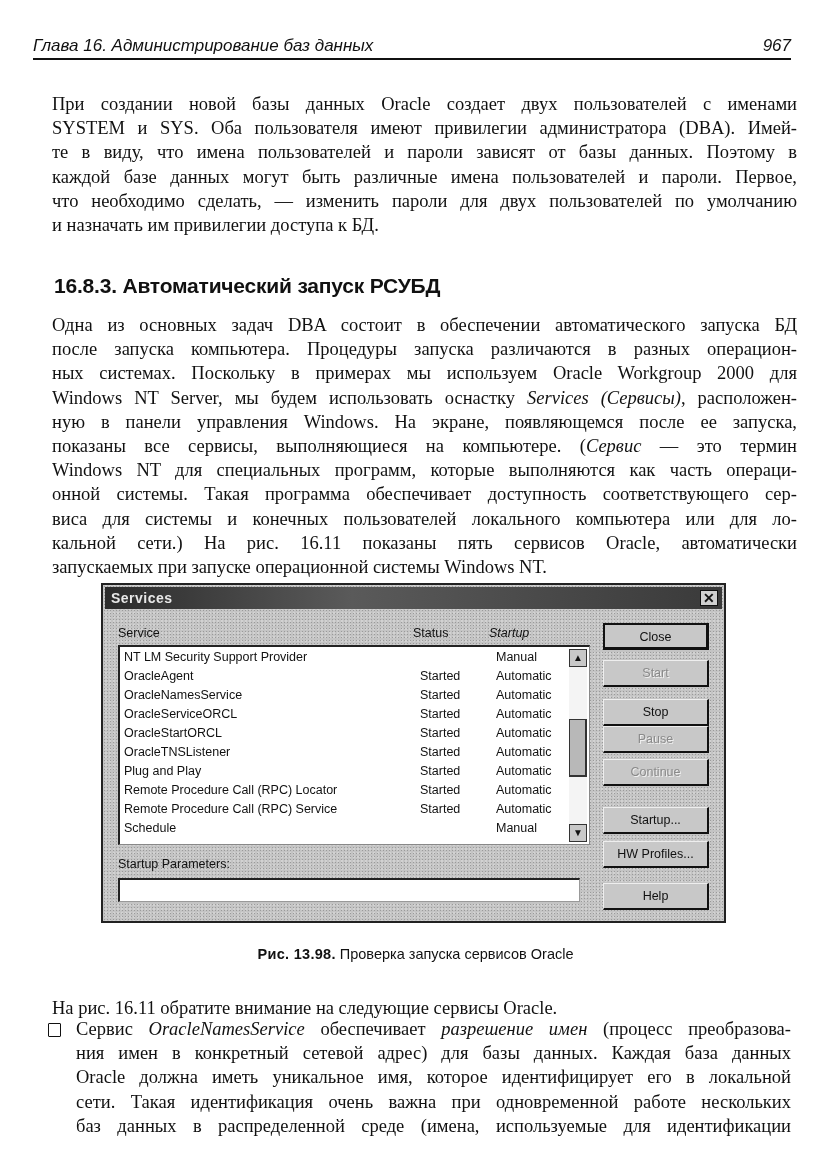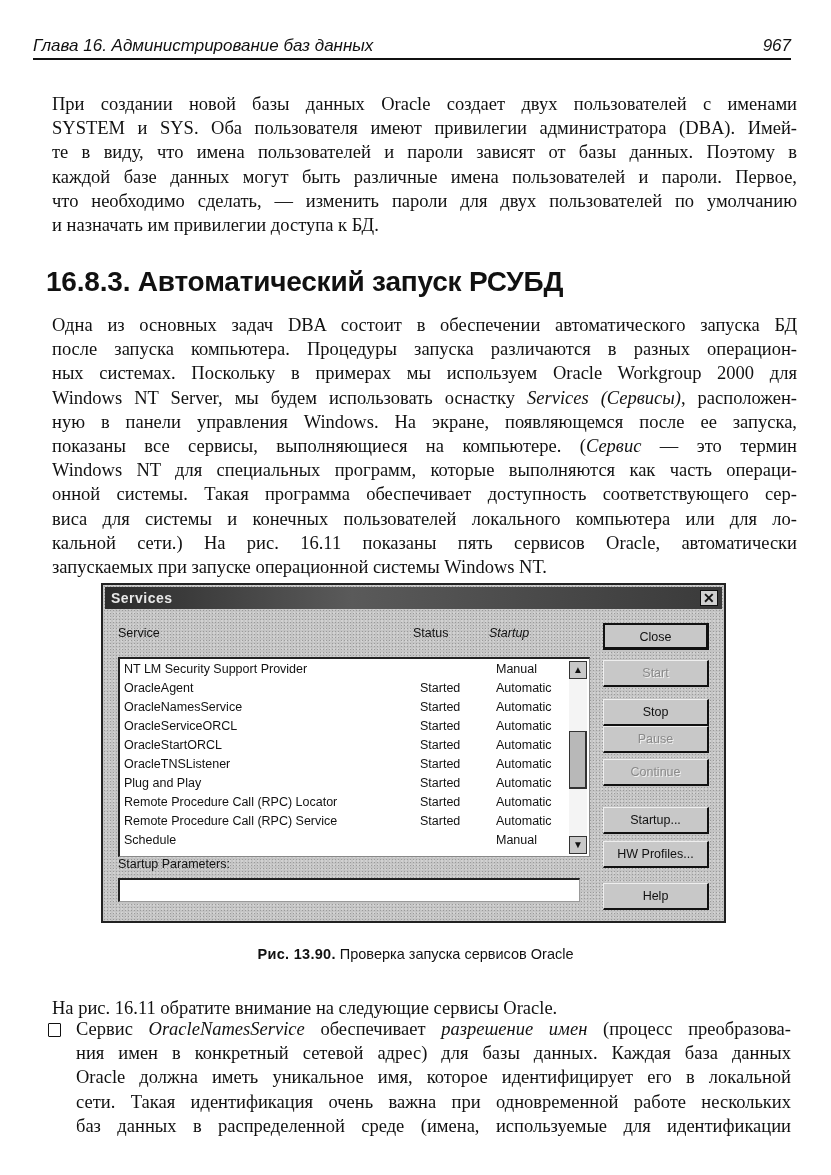--- a/index.html
+++ b/index.html
@@ -14,22 +14,22 @@
   .body-text {
     position: absolute; left: 46px; width: 745px;
     font-family: "Liberation Serif", serif; font-size: 18.5px; line-height: 24.2px;
     text-align: justify; margin: 6px;
   }
   .body-text .ln { display: block; text-align: justify; text-align-last: justify; white-space: nowrap; }
   .body-text .ln.last { text-align-last: left; }
   .p1 { top: 86px; }
   .h2 {
     position: absolute; left: 46px; top: 266px;
-    font-family: "Liberation Sans", sans-serif; font-weight: bold; font-size: 28px;
-    margin: 0; letter-spacing: -0.2px;
+    font-family: "Liberation Sans", sans-serif; font-weight: bold; font-size: 21px;
+    margin: 8px; letter-spacing: -0.2px;
   }
   .p2 { top: 307px; }
   .p3 { top: 990px; }
   .bullet-list { position: absolute; left: 46px; top: 1017px; width: 745px; margin: 0; padding: 0; list-style: none; }
   .bullet-item { position: relative; padding-left: 30px;
     font-family: "Liberation Serif", serif; font-size: 18.5px; line-height: 24.2px; }
   .bullet-box { position: absolute; left: 2px; top: 6px; width: 11px; height: 12px; border: 1.5px solid #111; border-radius: 1px; }
   .bullet-item .ln { display: block; text-align: justify; text-align-last: justify; white-space: nowrap; }
   em { font-style: italic; }
 
@@ -51,21 +51,21 @@
   .close-x {
     position: absolute; right: 4px; top: 3px; width: 18px; height: 16px;
     background: #d0d0d0; border: 1px solid #111; color: #111; font-size: 14px; font-weight: bold;
     line-height: 15px; text-align: center; box-sizing: border-box;
   }
   .col-head { position: absolute; top: 41px; font-size: 12.5px; color: #111; }
   .ch-service { left: 15px; }
   .ch-status { left: 310px; }
   .ch-startup { left: 386px; font-style: italic; }
   .listbox {
-    position: absolute; left: 15px; top: 72px; width: 472px; height: 200px;
+    position: absolute; left: 15px; top: 60px; width: 472px; height: 200px;
     background: #ffffff; border-left: 2px solid #222; border-top: 2px solid #222;
     border-right: 1px solid #888; border-bottom: 1px solid #888; box-sizing: border-box;
   }
   .row { position: absolute; left: 4px; height: 19px; width: 440px; font-size: 12.5px; line-height: 19px; color: #111; white-space: nowrap; }
   .row .c-name { position: absolute; left: 0; }
   .row .c-status { position: absolute; left: 296px; }
   .row .c-startup { position: absolute; left: 372px; }
   .scrollbar { position: absolute; right: 2px; top: 2px; width: 18px; bottom: 2px; background: #f4f4f4; }
   .sb-btn { position: absolute; left: 0; width: 18px; height: 18px; background: #c8c8c8; border: 1px solid #333; box-sizing: border-box; font-size: 10px; line-height: 16px; text-align: center; color: #111; }
   .sb-up { top: 0; }
@@ -200,21 +200,21 @@
   <div class="btn disabled" style="top:174px">Continue</div>
   <div class="btn" style="top:222px">Startup...</div>
   <div class="btn" style="top:256px">HW Profiles...</div>
   <div class="btn" style="top:298px">Help</div>
 
   <span class="sp-label">Startup Parameters:</span>
   <input class="sp-input" type="text" value="" style="">
 </div>
 
 <div class="caption">
-  <span class="num">Рис. 13.90.</span><span> Проверка запуска сервисов Oracle</span>
+  <span class="num">Рис. 13.98.</span><span> Проверка запуска сервисов Oracle</span>
 </div>
 
 <div class="body-text p3">
   <span class="ln last">На рис. 16.11 обратите внимание на следующие сервисы Oracle.</span>
 </div>
 
 <ul class="bullet-list">
   <li class="bullet-item">
     <span class="bullet-box"></span>
     <span class="ln"><span>Сервис </span><em>OracleNamesService</em><span> обеспечивает </span><em>разрешение имен</em><span> (процесс преобразова-</span></span>

